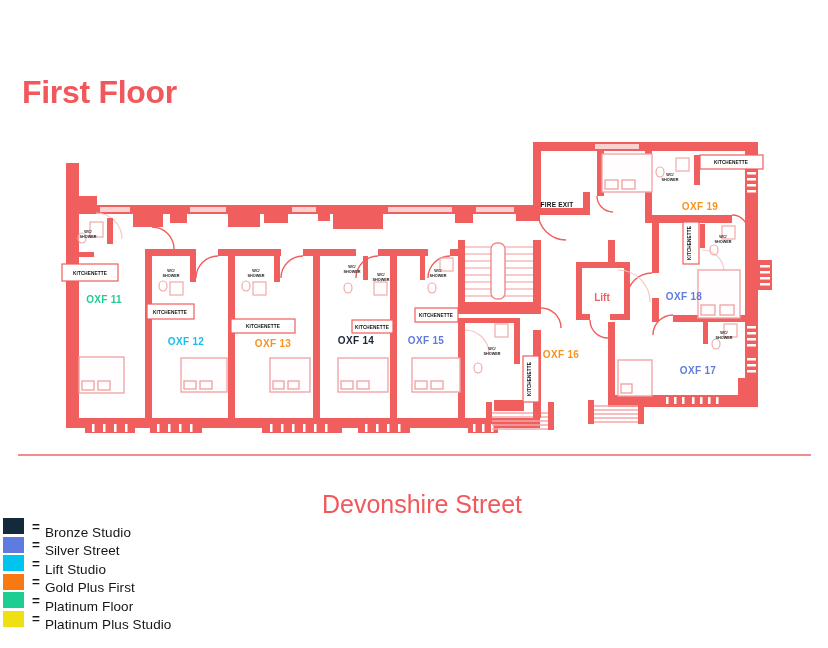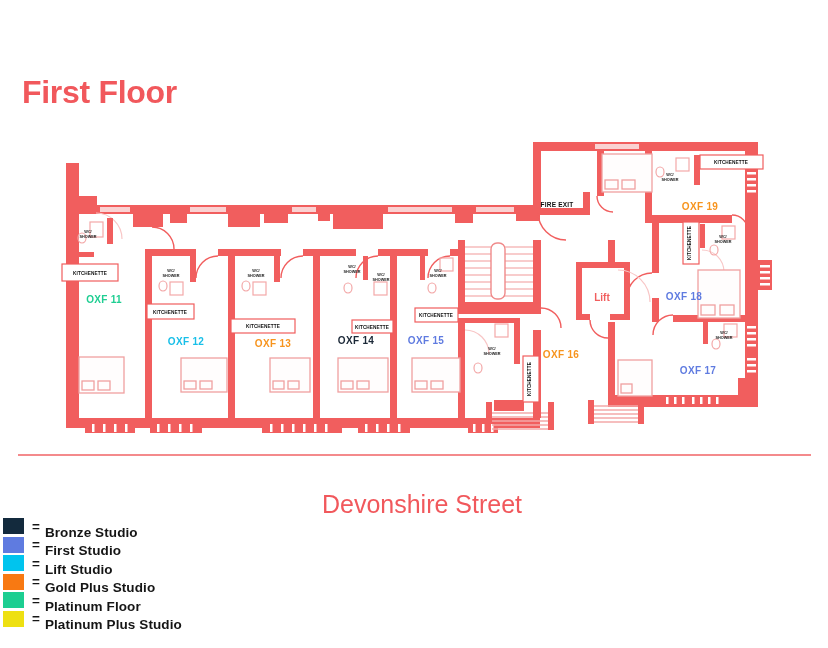--- a/index.html
+++ b/index.html
@@ -4,21 +4,21 @@
 <style>
   html,body{margin:0;padding:0;background:#fff;}
   body{width:828px;height:648px;position:relative;font-family:"Liberation Sans",sans-serif;overflow:hidden;}
   .title{position:absolute;left:22px;top:74px;font-size:32px;font-weight:700;letter-spacing:-.3px;color:#F1585C;}
   .street-line{position:absolute;left:18px;top:454px;width:793px;height:2px;background:#F48A8C;}
   .street-label{position:absolute;left:17px;top:459px;width:810px;text-align:center;font-size:25px;color:#F1585C;margin-top:31px;}
   .legend{position:absolute;left:3px;top:518px;}
   .lrow{display:flex;align-items:center;margin-bottom:2.5px;height:16px;}
   .sw{width:21px;height:16px;display:inline-block;flex:0 0 21px;}
   .eq{font-size:13.5px;font-weight:700;color:#151515;margin:0 5px 0 8px;}
-  .ll{font-size:13.5px;font-weight:700;color:#151515;letter-spacing:.1px;margin-top:12px;}
+  .ll{font-size:13.5px;font-weight:400;color:#151515;letter-spacing:.1px;margin-top:12px;}
   svg{position:absolute;left:0;top:0;}
   svg text{font-family:"Liberation Sans","DejaVu Sans",sans-serif;}
   .roomlbl{font-size:10px;font-weight:700;letter-spacing:.3px;}
   .kitext{font-size:4.7px;font-weight:700;fill:#111;letter-spacing:.1px;}
   .wctext{font-size:3.8px;font-weight:700;fill:#222;}
   .fireexit{font-size:6.5px;font-weight:700;fill:#111;letter-spacing:.2px;}
   .liftlbl{font-size:10px;font-weight:700;fill:#F15E5E;}
 </style>
 </head>
 <body>
@@ -340,31 +340,31 @@
 
 <div class="legend">
   <div class="lrow">
     <span class="sw" style="background: rgb(19, 42, 61);"></span>
     <span class="eq">=</span>
     <span class="ll">Bronze Studio</span>
   </div>
   <div class="lrow">
     <span class="sw" style="background: rgb(95, 123, 224);"></span>
     <span class="eq">=</span>
-    <span class="ll">First Studio</span>
+    <span class="ll">Silver Street</span>
   </div>
   <div class="lrow">
     <span class="sw" style="background: rgb(0, 196, 238);"></span>
     <span class="eq">=</span>
     <span class="ll">Lift Studio</span>
   </div>
   <div class="lrow">
     <span class="sw" style="background: rgb(248, 121, 18);"></span>
     <span class="eq">=</span>
-    <span class="ll">Gold Plus Studio</span>
+    <span class="ll">Gold Plus First</span>
   </div>
   <div class="lrow">
     <span class="sw" style="background: rgb(28, 206, 145);"></span>
     <span class="eq">=</span>
     <span class="ll">Platinum Floor</span>
   </div>
   <div class="lrow">
     <span class="sw" style="background: rgb(238, 224, 18);"></span>
     <span class="eq">=</span>
     <span class="ll">Platinum Plus Studio</span>

